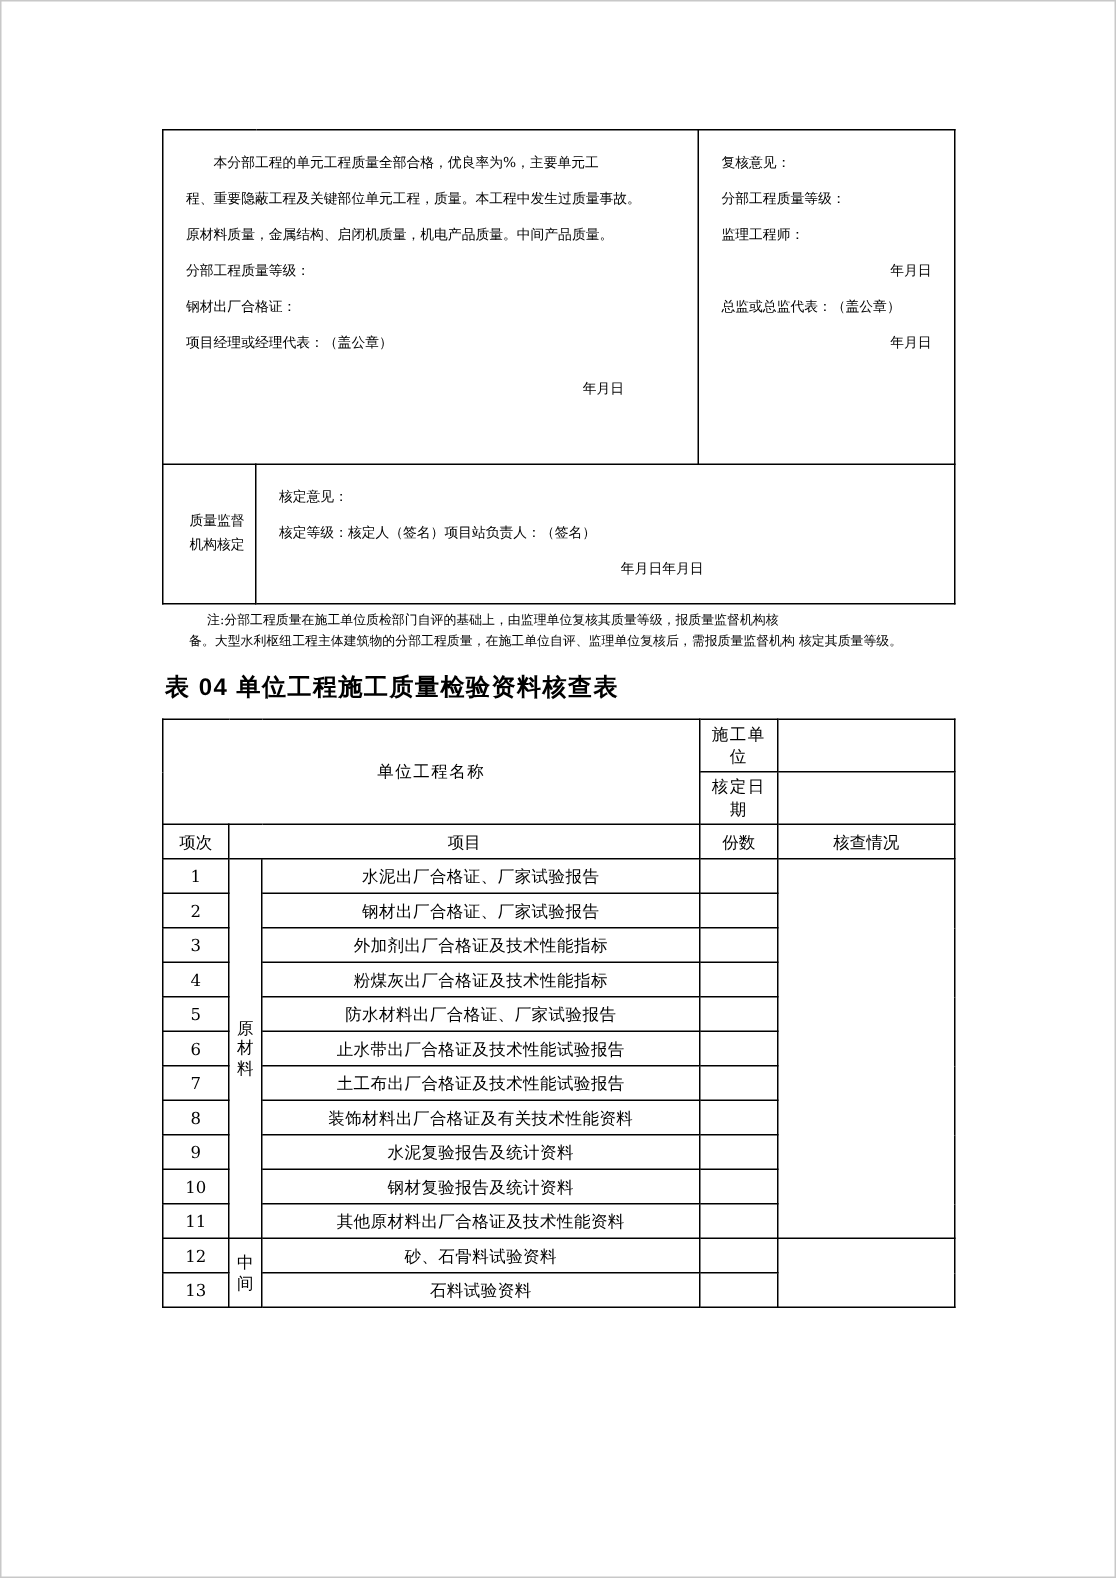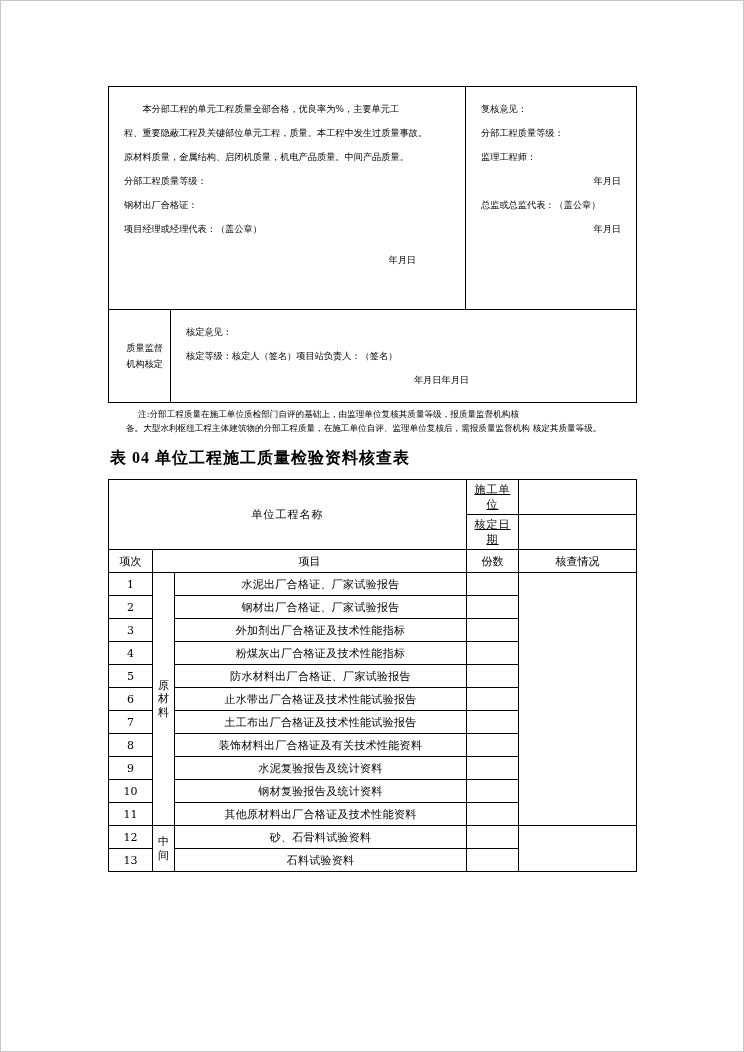--- a/index.html
+++ b/index.html
@@ -70,21 +70,21 @@
     text-align: justify;
     padding-left: 18px;
   }
   .note .ind { text-indent: 1.4em; display: block; }
 
   
   .sec-title {
     margin: 12px 0 10px 0;
     font-size: 16px;
     font-weight: bold;
-    font-family: Liberation Serif, serif;
+    font-family: Liberation Sans, sans-serif;
     letter-spacing: 1px;
     padding-left: 2px;
   }
 
   
   table.tbl2 {
     border-collapse: collapse;
     table-layout: fixed;
     width: 100%;
   }
@@ -101,21 +101,20 @@
     text-align: center;
     vertical-align: middle;
     font-size: 13px;
     letter-spacing: 1px;
   }
   .hdr-small {
     text-align: center;
     vertical-align: middle;
     font-size: 11.5px;
     letter-spacing: 1px;
-    text-decoration: underline;
   }
   .colhdr {
     text-align: center;
     vertical-align: middle;
     font-size: 11.5px;
     margin-top: 26px;
   }
   .item-txt {
     text-align: center;
     vertical-align: middle;

